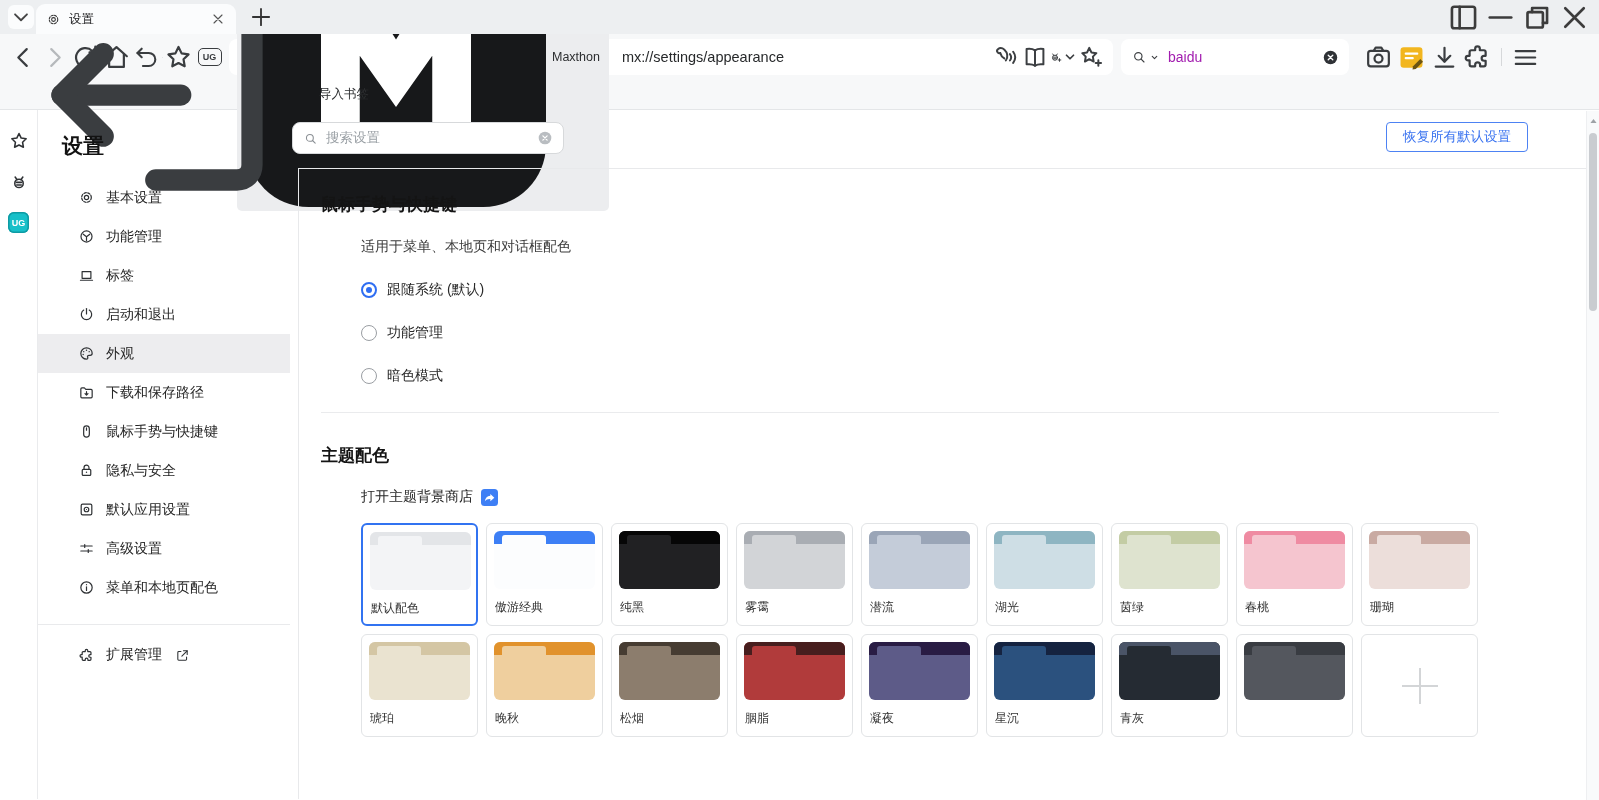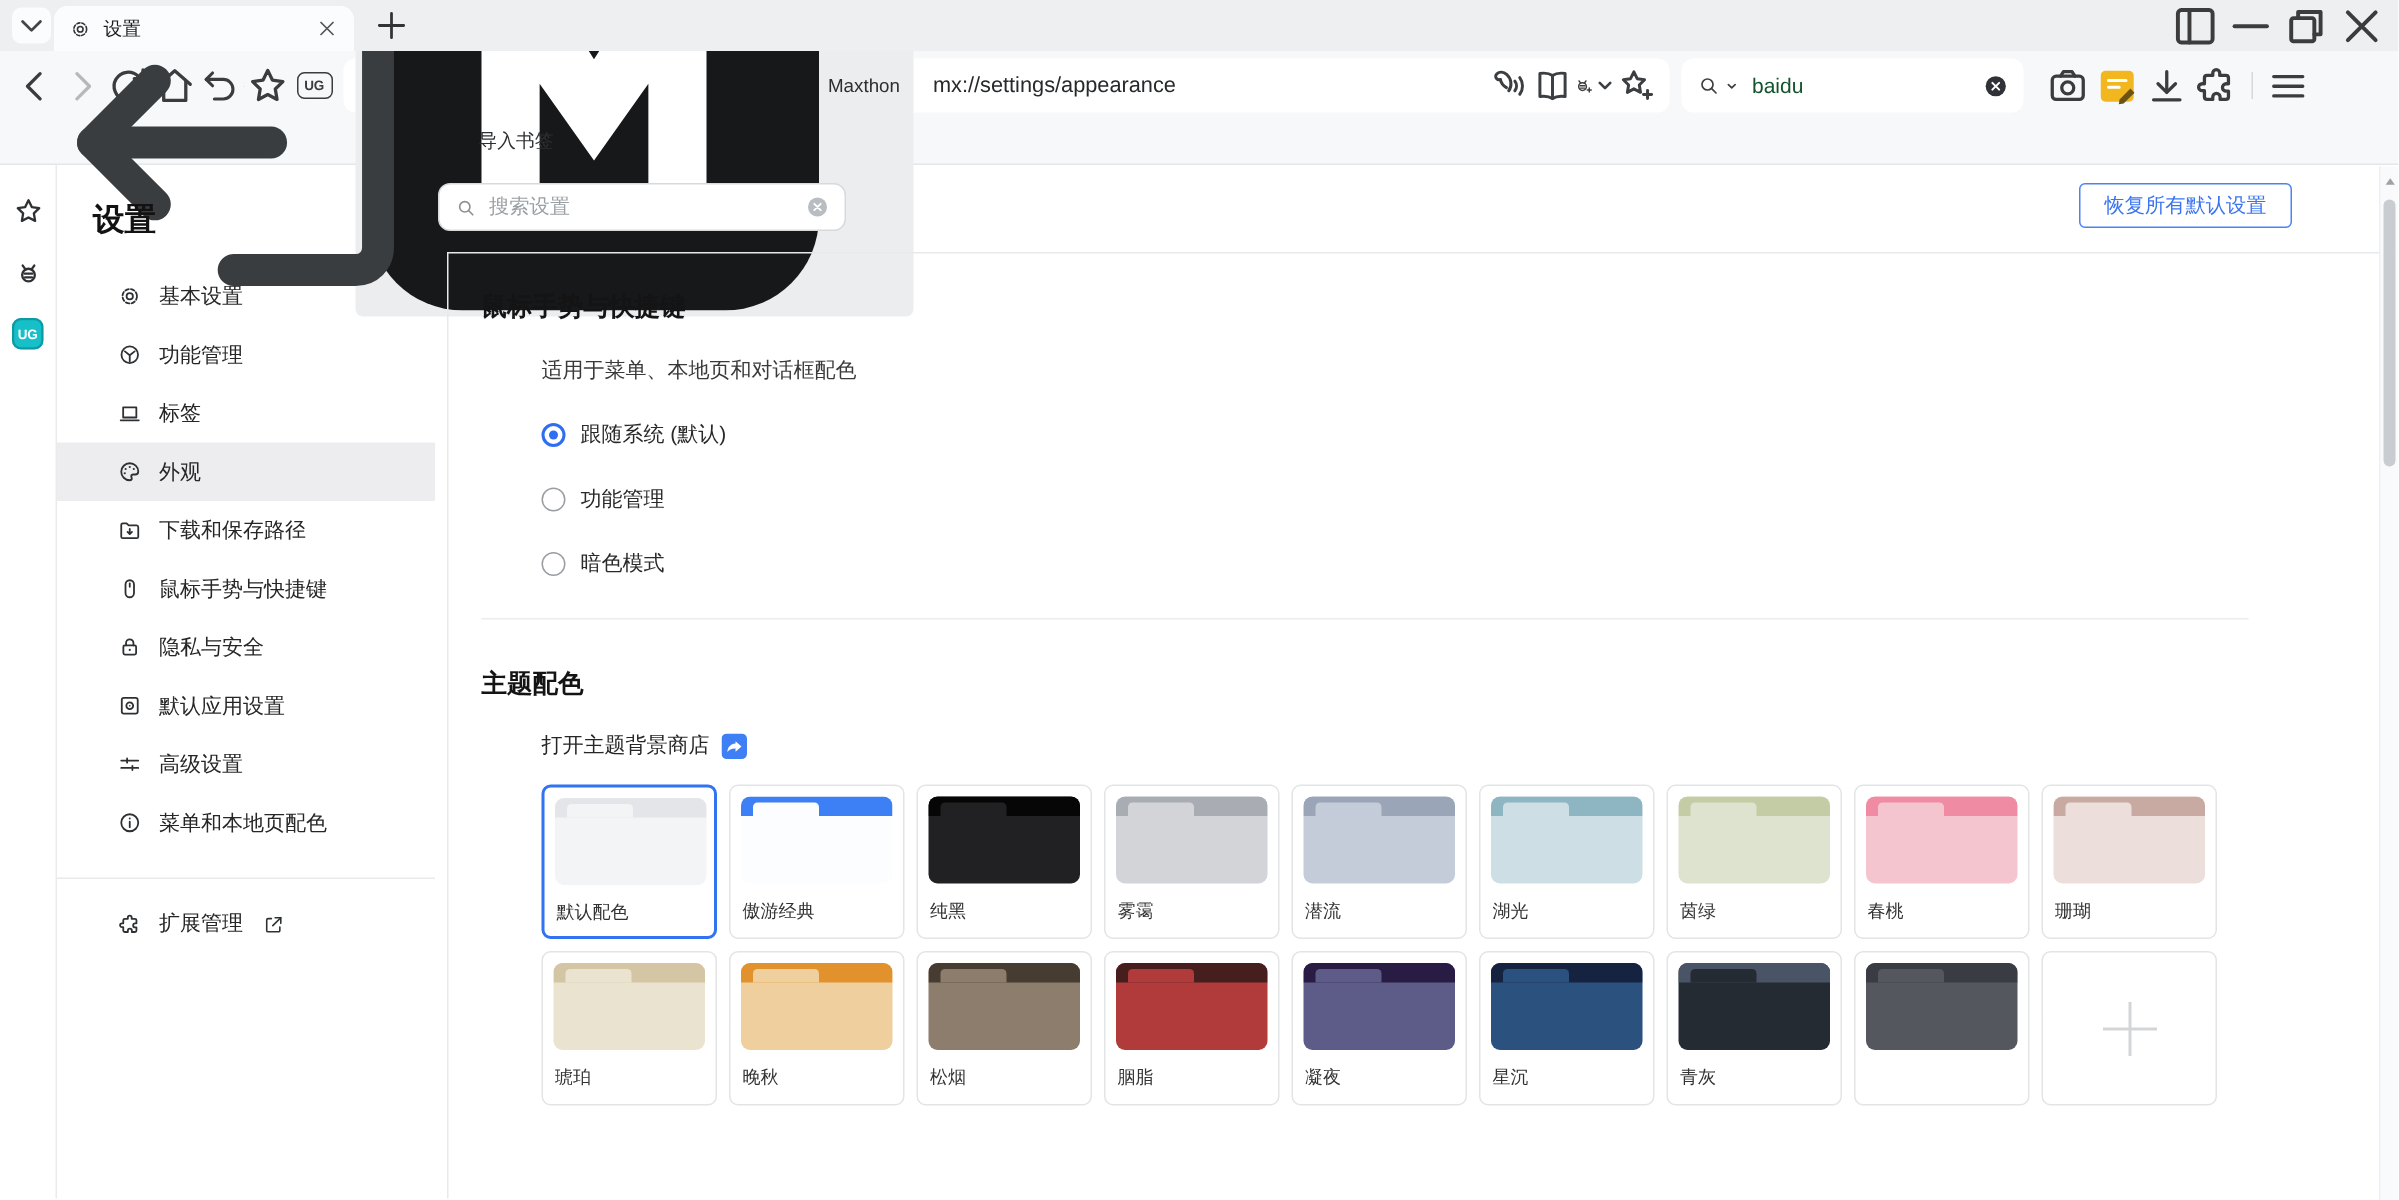--- a/index.html
+++ b/index.html
@@ -38,21 +38,21 @@
   .chip { display:flex; align-items:center; gap:6px; background:#ecedef; border-radius:5px; padding:4px 9px; cursor:pointer; }
   .chip svg { width:15px; height:15px; }
   .chip .chip-label { font-size:12.5px; color:#2c2e30; }
   .url { margin-left:13px; font-size:14.5px; color:#27292b; flex:1; white-space:nowrap; overflow:hidden; }
   .obtn { width:28px; height:28px; display:flex; align-items:center; justify-content:center; color:#3c3f42; cursor:pointer; flex:0 0 auto; }
   .obtn svg { width:18px; height:18px; }
   .searchbox { width:228px; height:36px; margin-left:8px; background:#fff; border-radius:8px;
     display:flex; align-items:center; padding:0 10px; gap:3px; flex:0 0 auto; }
   .searchbox svg.mag { width:16px; height:16px; color:#3c3f42; flex:0 0 auto; }
   .searchbox .caret { width:9px; height:9px; color:#3c3f42; flex:0 0 auto; }
-  .searchbox input { border:none; outline:none; flex:1; min-width:0; font-size:14px; color:#14532d; background:transparent;
+  .searchbox input { border:none; outline:none; flex:1; min-width:0; font-size:14px; color:#a21caf; background:transparent;
     font-family:"Liberation Sans", sans-serif; margin-left:6px; }
   .searchbox .clearbtn { width:17px; height:17px; cursor:pointer; flex:0 0 auto; }
   .toolbar .right-icons { display:flex; align-items:center; margin-left:14px; gap:2px; }
   .vsep { width:1px; height:18px; background:#d6d8da; margin:0 6px; }
 
   
   .bookmarkbar { height:30px; background:#f7f8f9; border-bottom:1px solid #e4e6e8; display:flex; align-items:center; padding:0 12px; }
   .bm-item { display:flex; align-items:center; gap:7px; font-size:12.5px; color:#2d2f31; cursor:pointer; }
   .bm-item svg { width:15px; height:15px; color:#3a3d40; }
 
@@ -76,21 +76,21 @@
   .side-ext .sicon { width:17px; height:17px; color:#2e3134; }
   .side-ext .sicon svg { width:17px; height:17px; }
   .side-ext .ext-link { width:15px; height:15px; color:#2e3134; margin-left:2px; }
 
   .main { flex:1; position:relative; }
   .main-head { height:58px; position:relative; }
   .search-settings { position:absolute; left:2px; top:12px; width:272px; height:32px; border:1px solid #d7d9db; border-radius:8px;
     background:#fff; display:flex; align-items:center; padding:0 10px; gap:8px; }
   .search-settings svg.mag { width:15px; height:15px; color:#8a8f94; flex:0 0 auto; }
   .search-settings input { border:none; outline:none; flex:1; min-width:0; font-size:13.5px; color:#333; background:transparent;
-    font-family:Liberation Serif, serif; }
+    font-family:Liberation Mono, monospace; }
   .search-settings input::placeholder { color:#9aa0a5; }
   .search-settings .clearbtn { width:16px; height:16px; cursor:pointer; flex:0 0 auto; }
   .reset-btn { position:absolute; right:71px; top:12px; height:30px; padding:0 16px; background:#fff;
     border:1px solid #4d82f3; border-radius:4px; color:#3b74f0; font-size:13.5px; line-height:28px; cursor:pointer;
     font-family:"Liberation Sans", sans-serif; }
 
   .content { margin-left:8px; border-left:1px solid #e8e9eb; border-top:1px solid #e8e9eb; height:631px;
     padding:24px 0 0 22px; overflow:hidden; }
   .sec-title { font-size:17px; font-weight:bold; color:#141414; }
   .sec-desc { margin:22px 0 0 40px; font-size:14px; color:#3a3a3a; }
@@ -423,20 +423,29 @@
           </div>
           <div class="side-item">
             <span class="sicon">
               <svg viewBox="0 0 24 24" fill="none" stroke="currentColor" stroke-width="1.7" stroke-linecap="round" stroke-linejoin="round" style="width:100%;height:100%;display:block">
                 <path d="M5.8 6.5h12.4v9.5H5.8z"></path>
                 <path d="M3.5 18.7h17"></path>
               </svg>
             </span>
             <span>标签</span>
           </div>
+          <div class="side-item">
+            <span class="sicon">
+              <svg viewBox="0 0 24 24" fill="none" stroke="currentColor" stroke-width="1.7" stroke-linecap="round" stroke-linejoin="round" style="width:100%;height:100%;display:block">
+                <path d="M12 3.6v7.6"></path>
+                <path d="M8.1 5.8a7.3 7.3 0 1 0 7.8 0"></path>
+              </svg>
+            </span>
+            <span>启动和退出</span>
+          </div>
           <div class="side-item selected">
             <span class="sicon">
               <svg viewBox="0 0 24 24" fill="none" stroke="currentColor" stroke-width="1.7" stroke-linecap="round" stroke-linejoin="round" style="width:100%;height:100%;display:block">
                 <path d="M12 4a8 8 0 1 0 0 16c1.2 0 1.9-.7 1.9-1.6 0-.8-.5-1.3-.5-2.1 0-1 .8-1.7 2-1.7h1.8c1.6 0 2.8-1.2 2.8-2.8C20 7.3 16.4 4 12 4z"></path>
                 <circle cx="8.1" cy="9.4" r="1" fill="currentColor" stroke="none"></circle>
                 <circle cx="12" cy="7.5" r="1" fill="currentColor" stroke="none"></circle>
                 <circle cx="15.8" cy="9.4" r="1" fill="currentColor" stroke="none"></circle>
                 <circle cx="7.3" cy="13.4" r="1" fill="currentColor" stroke="none"></circle>
               </svg>
             </span>

